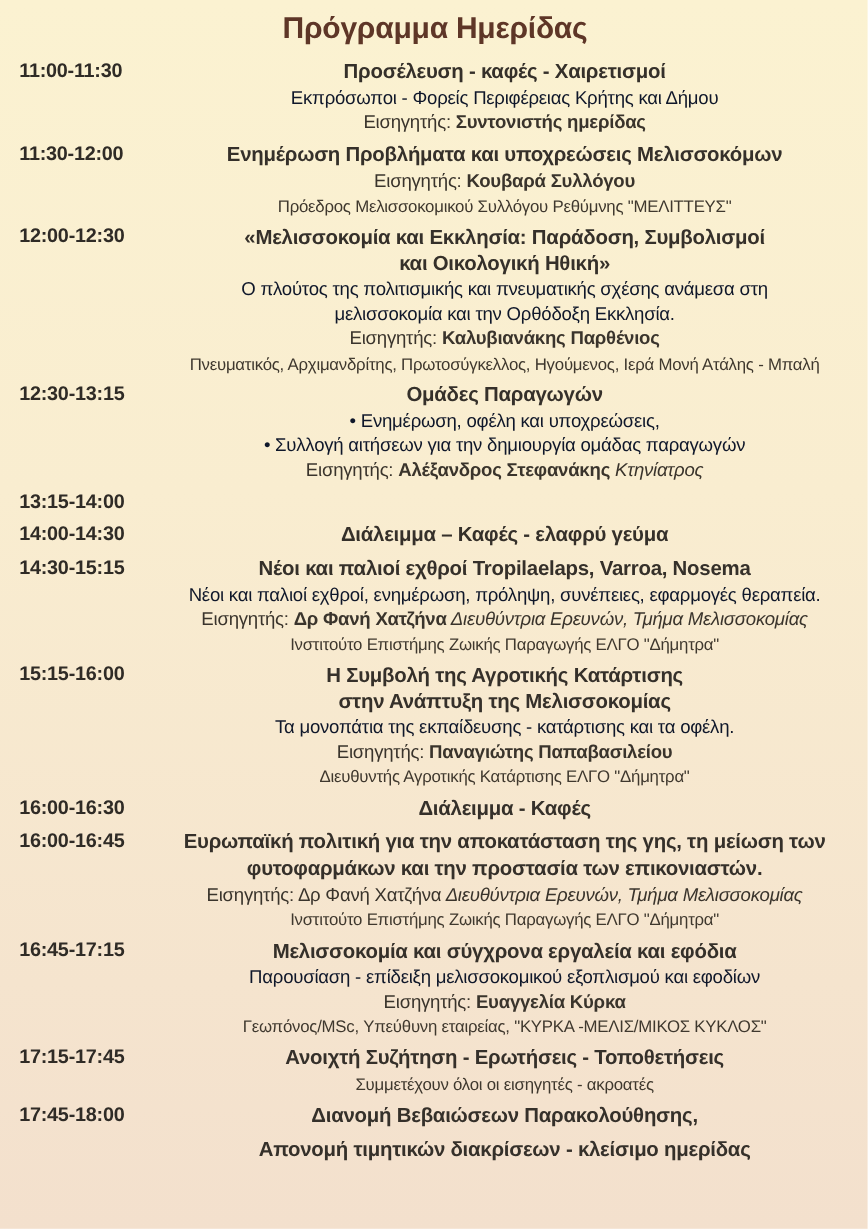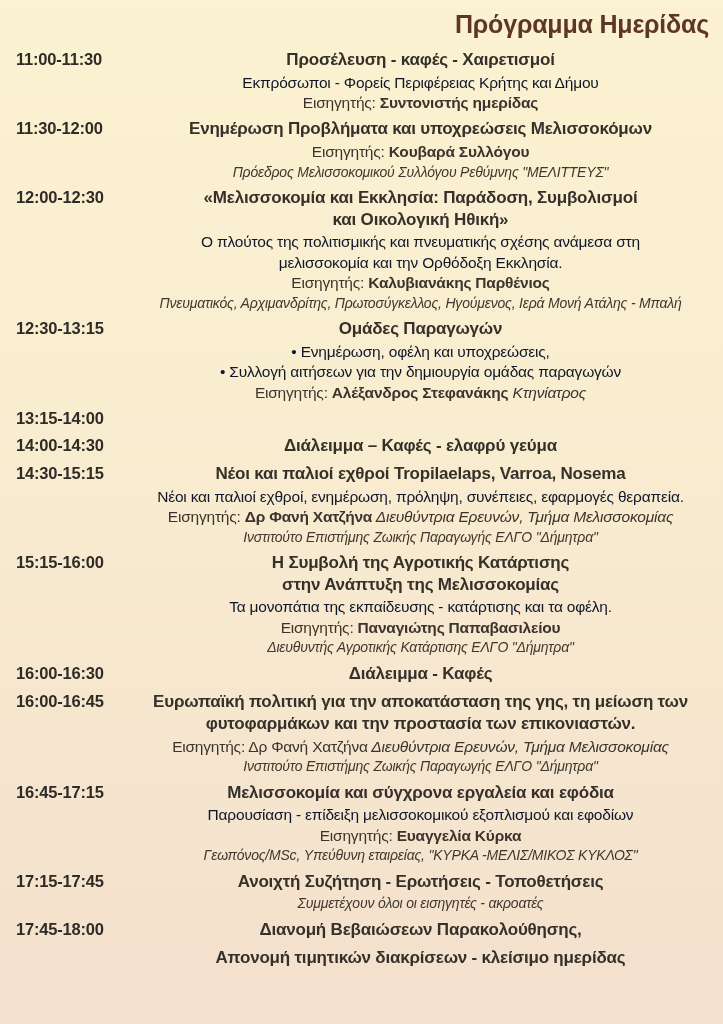--- a/index.html
+++ b/index.html
@@ -14,21 +14,21 @@
     font-family: "Liberation Sans", "DejaVu Sans", sans-serif;
     letter-spacing: -0.2px;
   }
   .page {
     padding: 8px 14px 6px 16px;
     box-sizing: border-box;
     width: 100%;
     height: 100%;
   }
   .page-title {
-    text-align: right;
+    text-align: center;
     font-size: 25px;
     font-weight: bold;
     color: #5E3627;
     margin: 2px 0 10px 0;
   }
   .schedule {
     display: block;
   }
   .row {
     display: grid;
@@ -65,21 +65,20 @@
   .line.speaker {
     font-size: 15.5px;
     color: #3A342C;
     line-height: 1.32;
   }
   .line.speaker .name { font-weight: bold; }
   .line.speaker .name.plain { font-weight: normal; }
   .line.speaker .suffix { font-style: italic; }
   .line.credential {
     font-size: 14px;
-    font-style: italic;
     color: #3F382E;
     line-height: 1.4;
   }
 </style>
 </head>
 <body>
 
 <div class="page">
   <h1 class="page-title">Πρόγραμμα Ημερίδας</h1>
   <div class="schedule" id="schedule">

